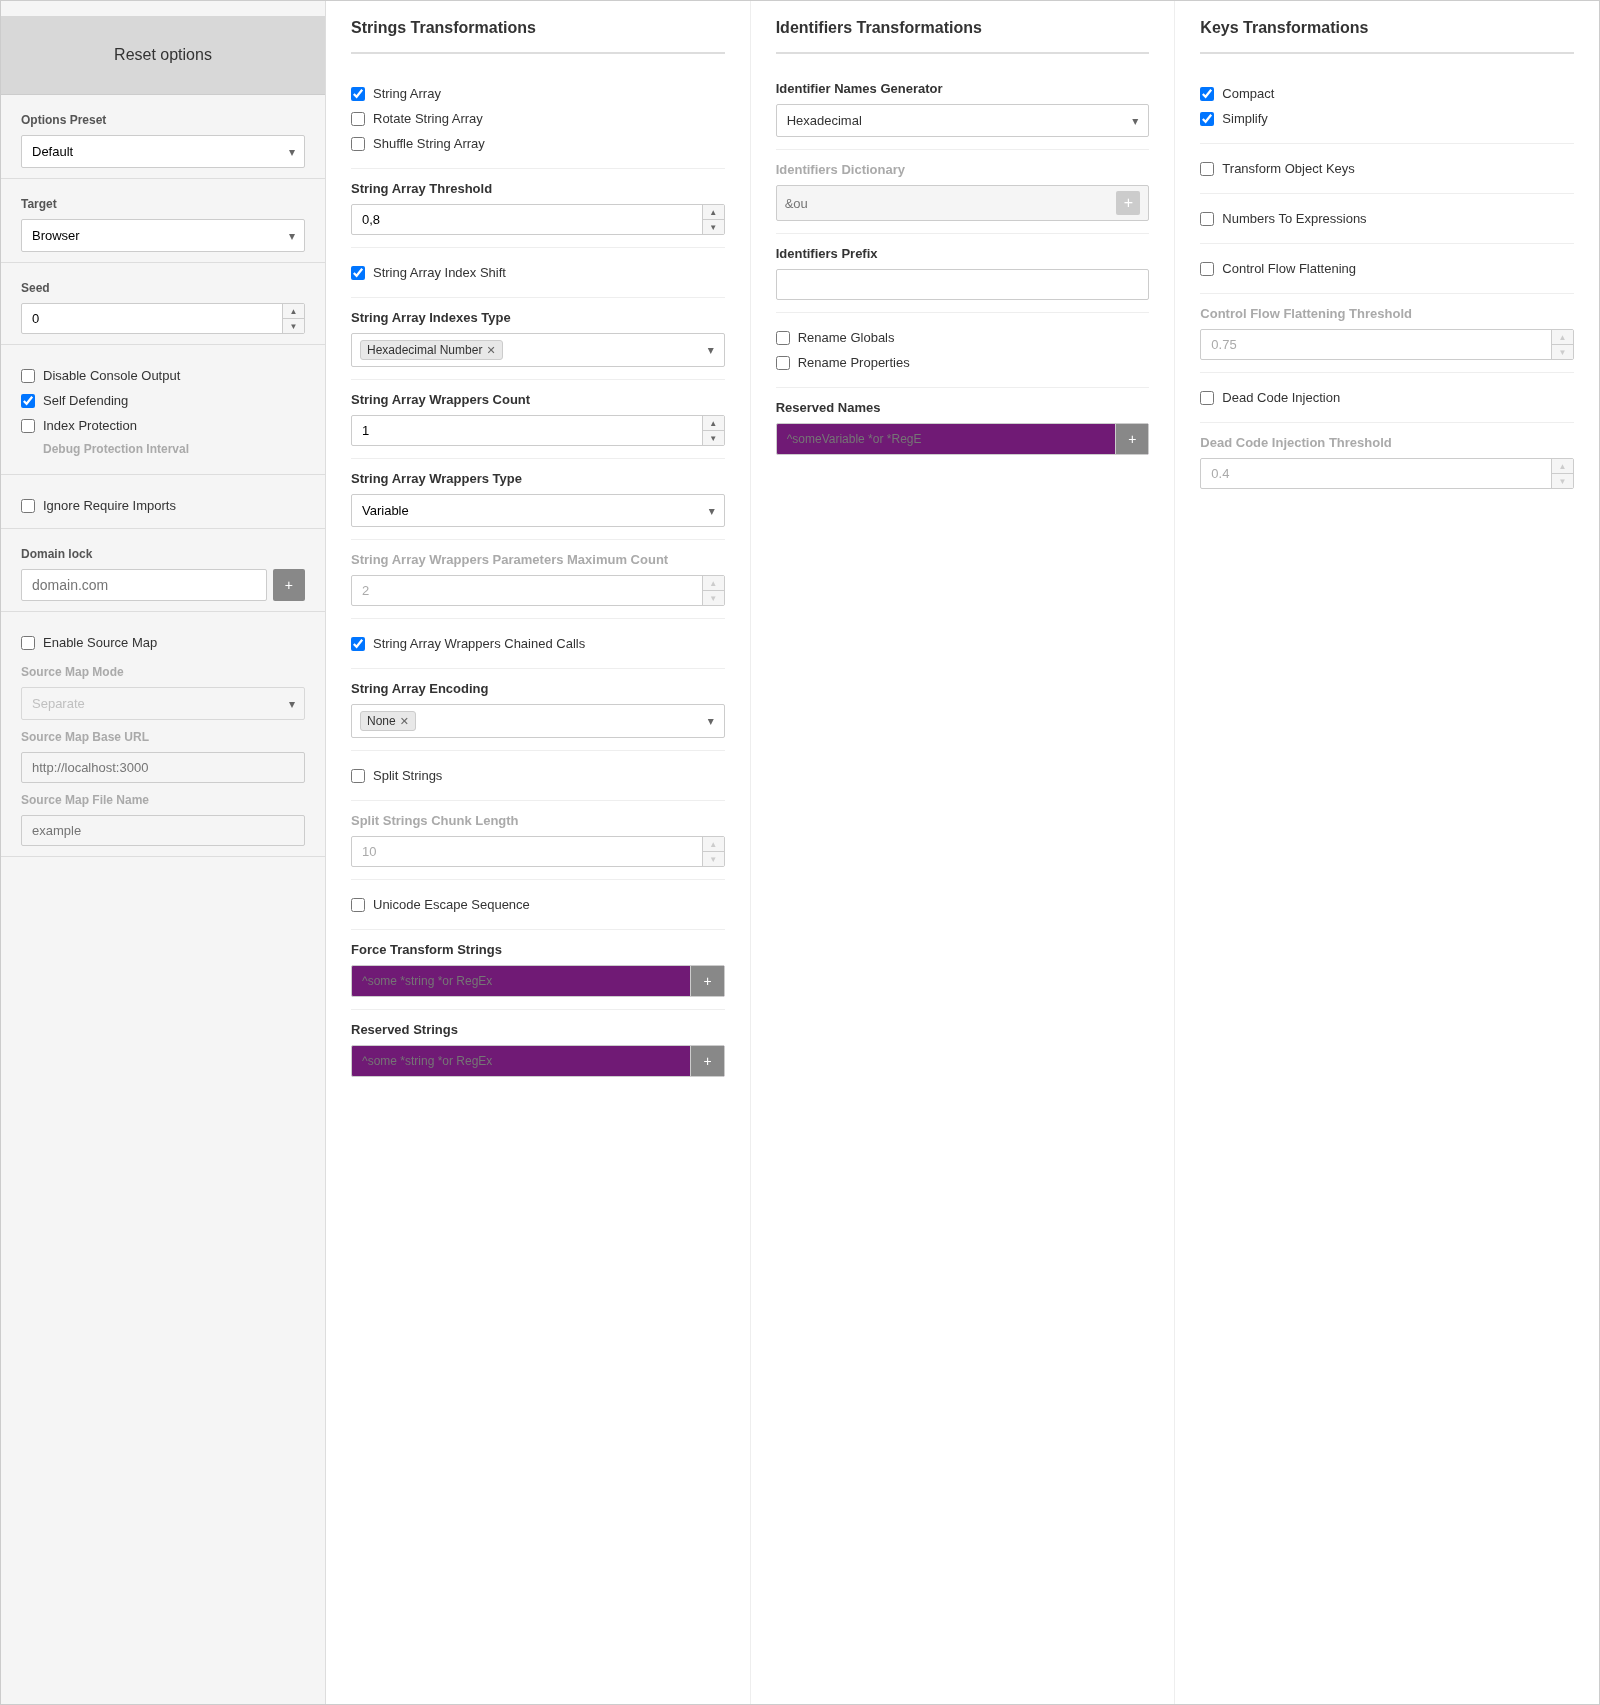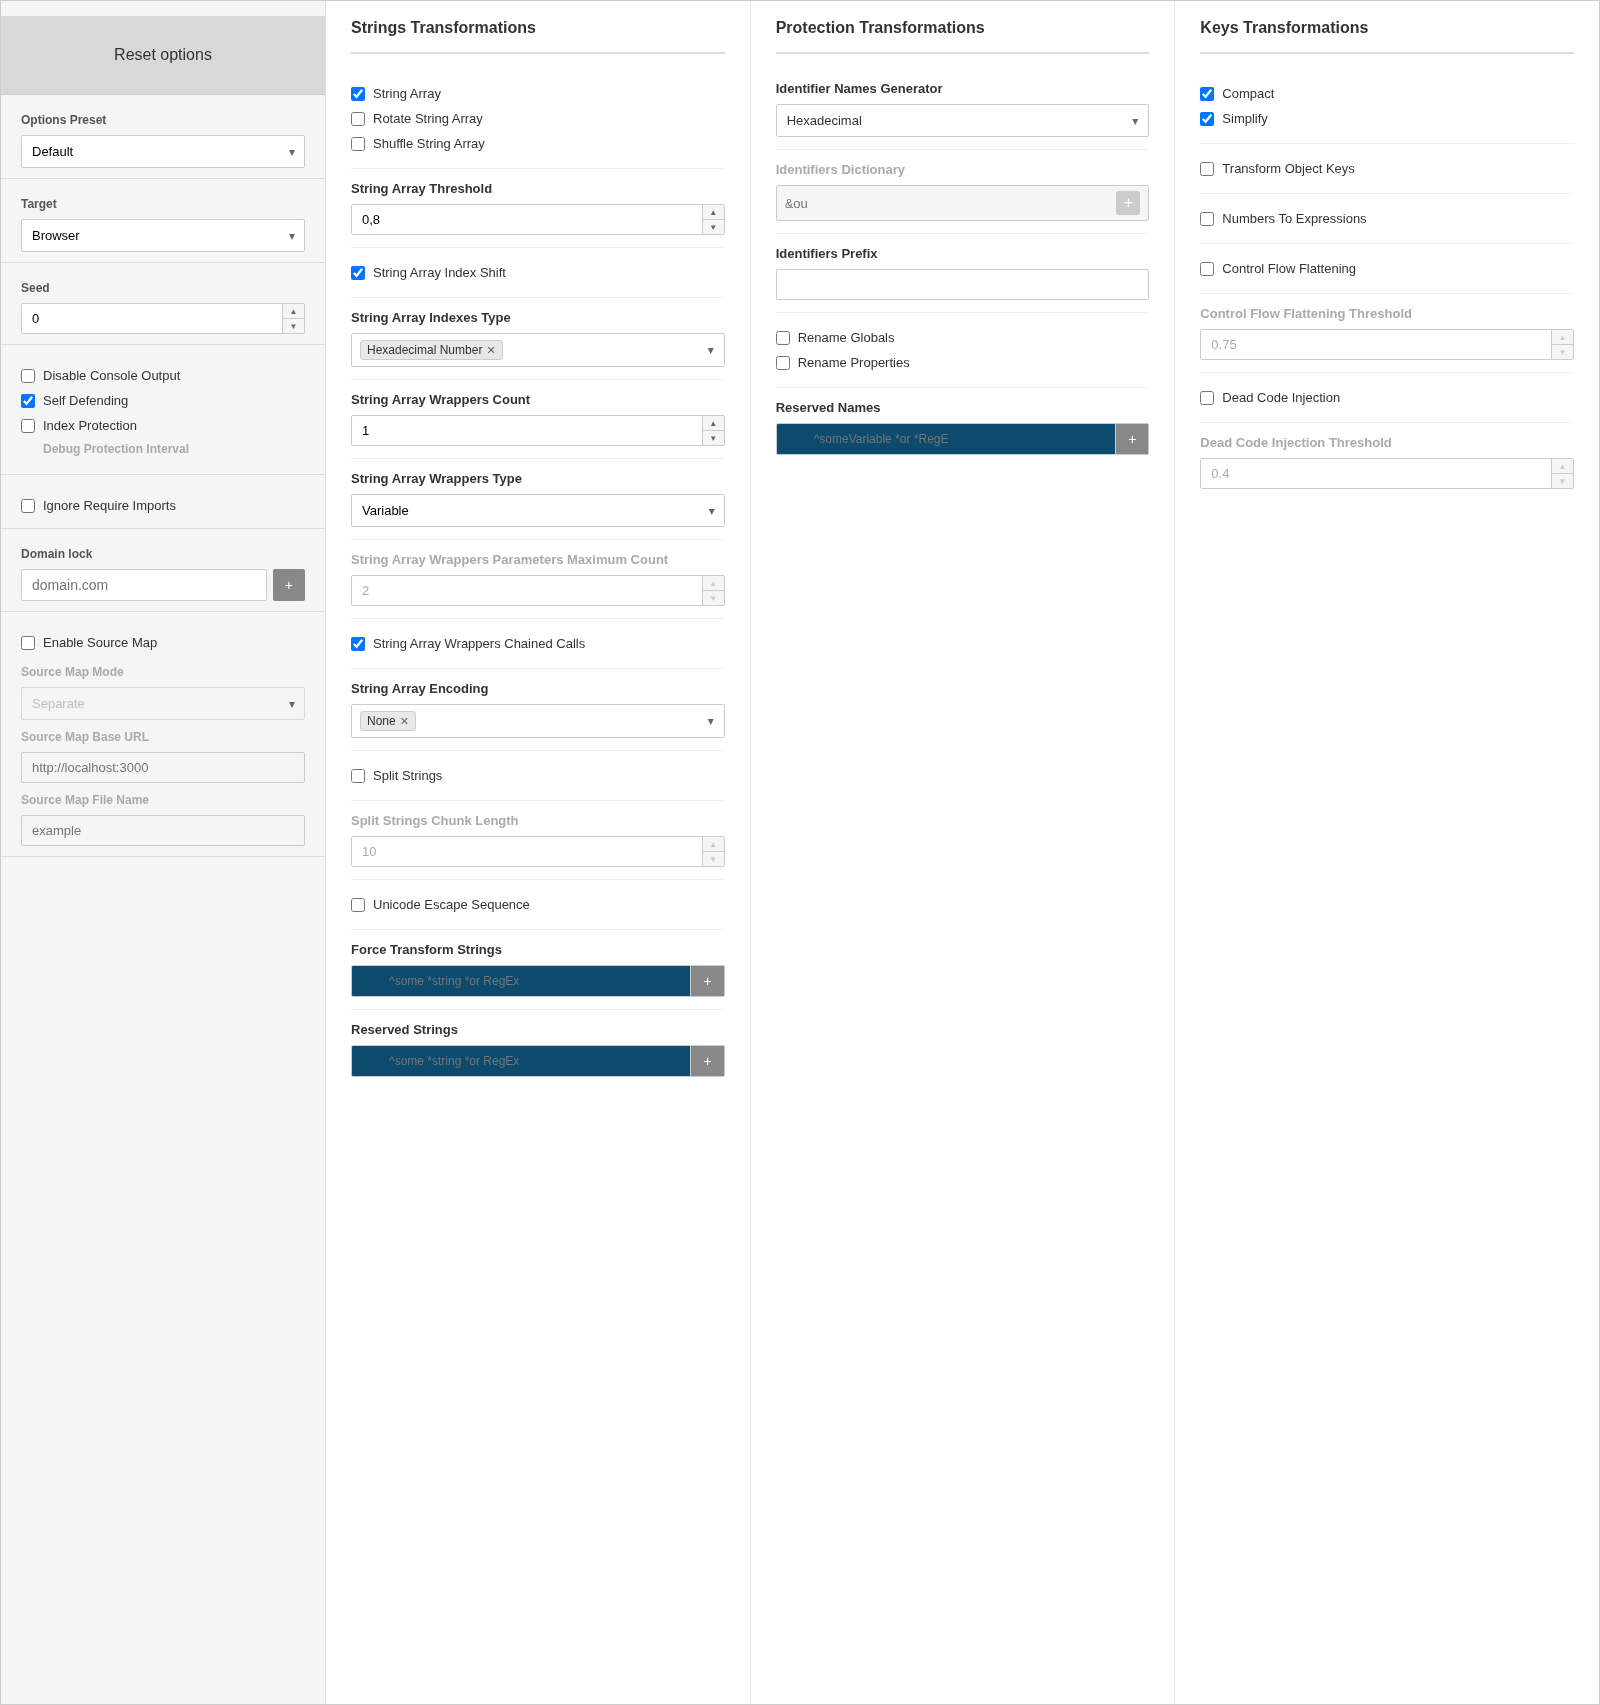--- a/index.html
+++ b/index.html
@@ -304,22 +304,21 @@
       padding: 0;
     }
     .spinner-btns button:last-child { border-bottom: none; }
     .spinner-btns button:disabled { color: #ccc; cursor: default; }
 
     .reserved-names-row {
       display: flex;
       align-items: stretch;
       border: 1px solid #ccc;
       border-radius: 2px;
-      background: #0c4a6e;
-      padding-left: 27px;
+      background: #701a75;
     }
     .reserved-names-row input {
       flex: 1;
       padding: 7px 10px;
       border: none;
       font-size: 12px;
       color: #aaa;
       background: transparent;
     }
     .reserved-names-row .add-btn {
@@ -555,21 +554,21 @@
       <div class="option-section">
         <div class="option-label">Reserved Strings</div>
         <div class="reserved-names-row">
           <input type="text" placeholder="^some *string *or RegEx" style="">
           <button class="add-btn">+</button>
         </div>
       </div>
     </div>
 
     <div class="column">
-      <div class="column-header">Protection Transformations</div>
+      <div class="column-header">Identifiers Transformations</div>
 
       <div class="option-section">
         <div class="option-label">Identifier Names Generator</div>
         <div class="identifier-dropdown">
           <span>Hexadecimal</span>
         </div>
       </div>
 
       <div class="option-section">
         <div class="option-label-disabled">Identifiers Dictionary</div>

